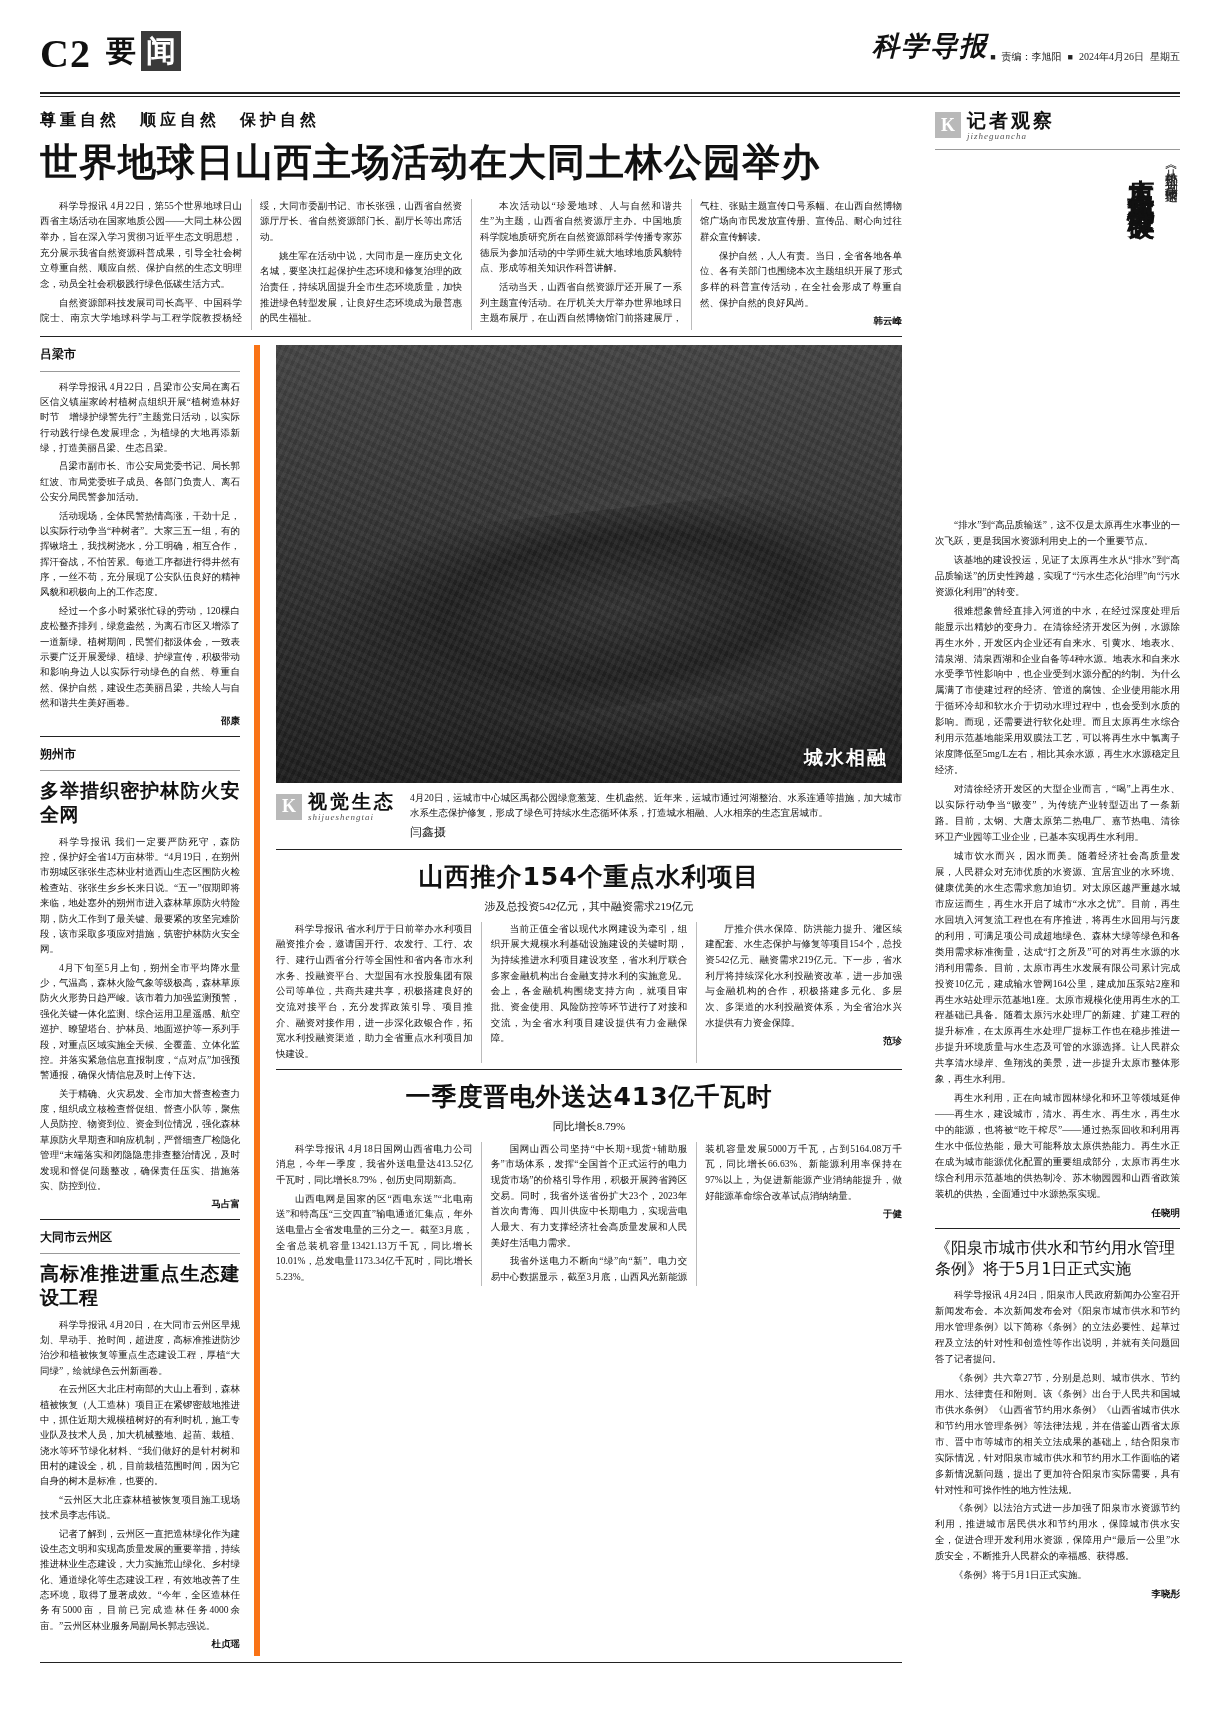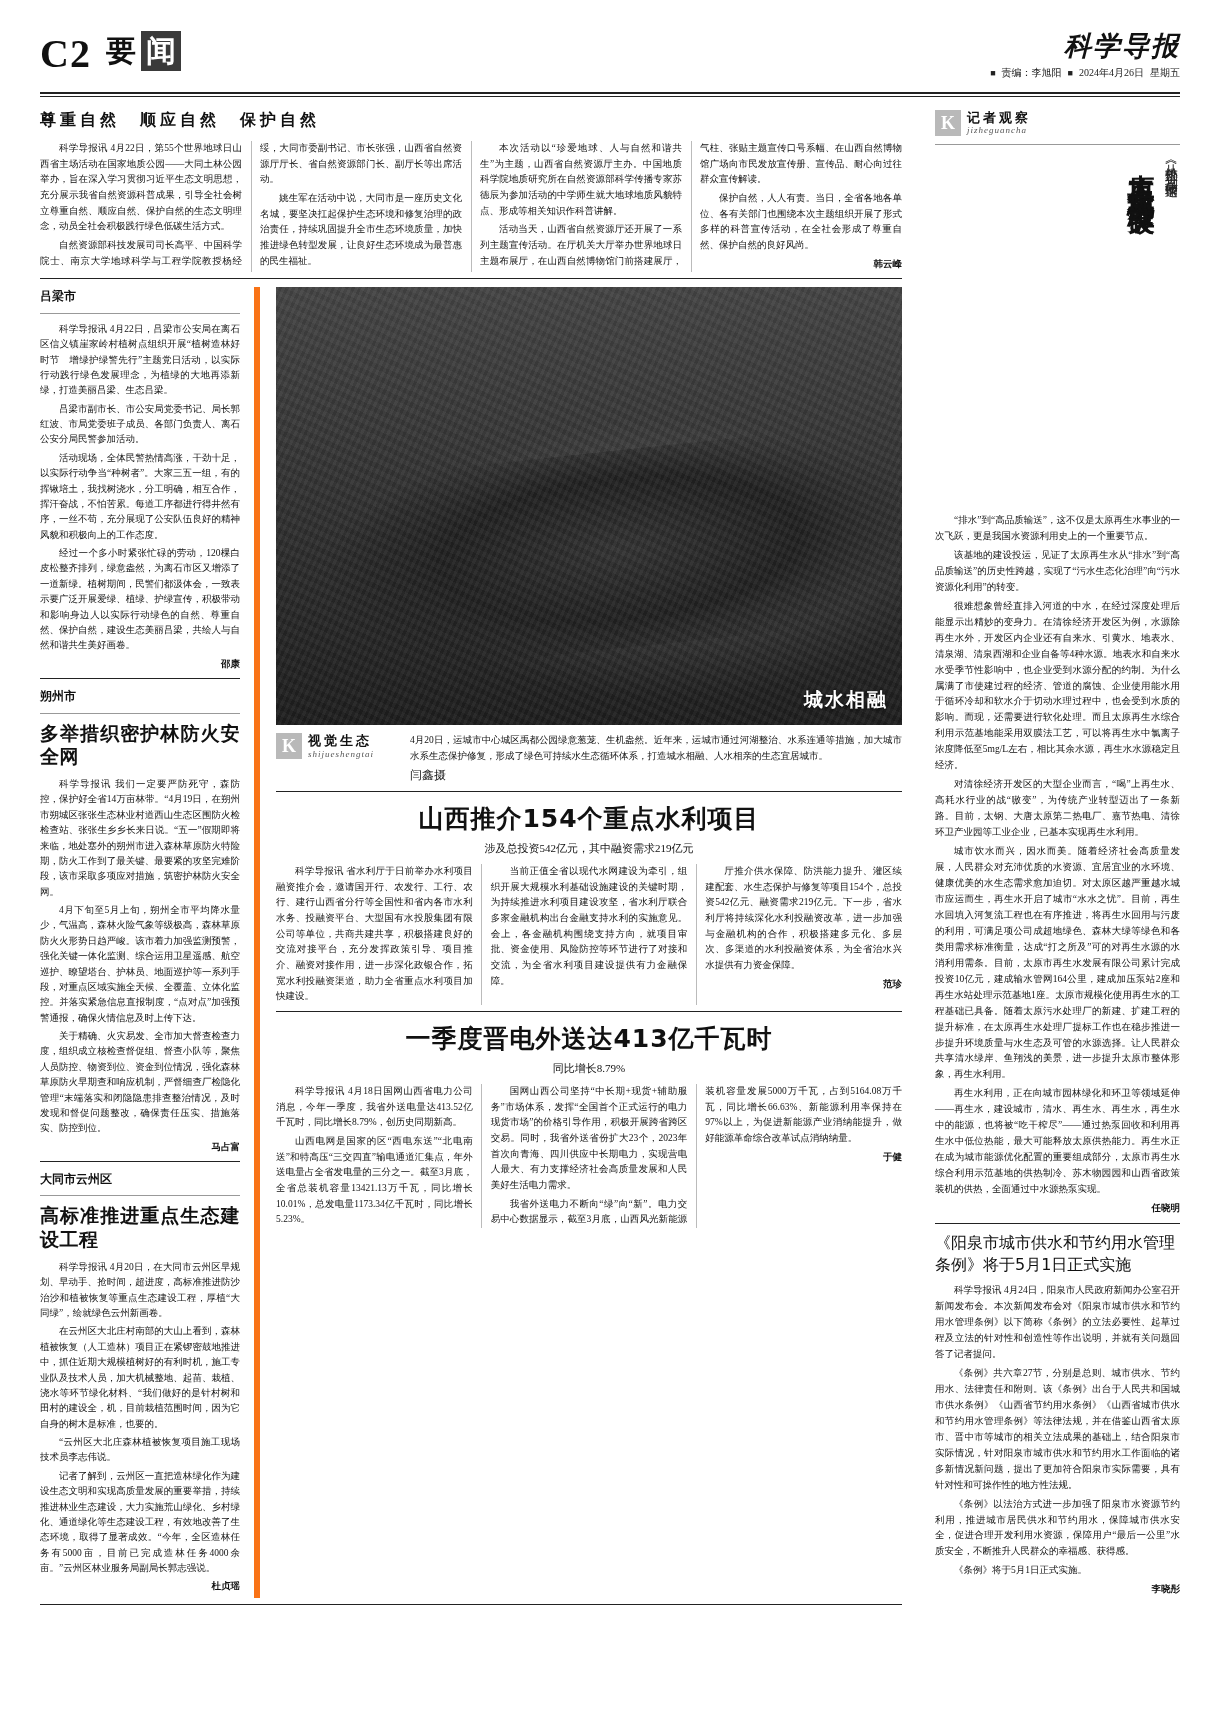--- a/index.html
+++ b/index.html
@@ -56,21 +56,21 @@
     font-size: 30px;
     font-weight: bold;
     width: 40px; height: 40px;
     display: flex; align-items: center; justify-content: center;
   }
   .yaowen .ch1 { color: #111; }
   .yaowen .ch2 { background: #3a3a3a; color: #fff; }
   .mast-right {
     text-align: right;
     display: flex;
-    flex-direction: column;
+    flex-direction: row;
     align-items: flex-end;
     gap: 2px;
   }
   .paper-name {
     font-family: "Liberation Serif", serif;
     font-size: 27px;
     font-weight: bold;
     letter-spacing: 2px;
     font-style: italic;
   }
@@ -208,21 +208,21 @@
     width: 26px; height: 26px;
     background: #b9b9b9;
     color: #fff;
     font-family: "Liberation Serif", serif;
     font-weight: bold;
     font-size: 18px;
     display: flex; align-items: center; justify-content: center;
   }
   .logo-cn {
     font-family: "DejaVu Sans", sans-serif;
-    font-size: 13px;
+    font-size: 19px;
     font-weight: bold;
     letter-spacing: 3px;
     line-height: 1.1;
   }
   .logo-py {
     font-family: "Liberation Serif", serif;
     font-size: 9px;
     color: #555;
     font-style: italic;
     letter-spacing: 1px;
@@ -324,20 +324,21 @@
   </div>
   <div class="mast-rule"></div>
   <div class="mast-rule2"></div>
 
   <div class="content">
 
     <div class="mainarea">
 
       <div>
         <div class="kicker">尊重自然　顺应自然　保护自然</div>
+        <div class="lead-head">世界地球日山西主场活动在大同土林公园举办</div>
         <div class="cols4">
           <p>科学导报讯 4月22日，第55个世界地球日山西省主场活动在国家地质公园——大同土林公园举办，旨在深入学习贯彻习近平生态文明思想，充分展示我省自然资源科普成果，引导全社会树立尊重自然、顺应自然、保护自然的生态文明理念，动员全社会积极践行绿色低碳生活方式。</p>
           <p>自然资源部科技发展司司长高平、中国科学院士、南京大学地球科学与工程学院教授杨经绥，大同市委副书记、市长张强，山西省自然资源厅厅长、省自然资源部门长、副厅长等出席活动。</p>
           <p>姚生军在活动中说，大同市是一座历史文化名城，要坚决扛起保护生态环境和修复治理的政治责任，持续巩固提升全市生态环境质量，加快推进绿色转型发展，让良好生态环境成为最普惠的民生福祉。</p>
           <p>本次活动以“珍爱地球、人与自然和谐共生”为主题，山西省自然资源厅主办。中国地质科学院地质研究所在自然资源部科学传播专家苏德辰为参加活动的中学师生就大地球地质风貌特点、形成等相关知识作科普讲解。</p>
           <p>活动当天，山西省自然资源厅还开展了一系列主题宣传活动。在厅机关大厅举办世界地球日主题布展厅，在山西自然博物馆门前搭建展厅，气柱、张贴主题宣传口号系幅、在山西自然博物馆广场向市民发放宣传册、宣传品、耐心向过往群众宣传解读。</p>
           <p>保护自然，人人有责。当日，全省各地各单位、各有关部门也围绕本次主题组织开展了形式多样的科普宣传活动，在全社会形成了尊重自然、保护自然的良好风尚。</p>
           <p class="byline nowrap">韩云峰</p>
         </div>
       </div>
@@ -450,21 +451,21 @@
 
       <div class="vert-head-wrap">
         <div class="vert-sub">从《排水》到《高品质输送》</div>
         <div class="vert-main">太原再生水实现历史性突破</div>
       </div>
 
       <div class="sb-body">
         <p>“排水”到“高品质输送”，这不仅是太原再生水事业的一次飞跃，更是我国水资源利用史上的一个重要节点。</p>
         <p>该基地的建设投运，见证了太原再生水从“排水”到“高品质输送”的历史性跨越，实现了“污水生态化治理”向“污水资源化利用”的转变。</p>
         <p>很难想象曾经直排入河道的中水，在经过深度处理后能显示出精妙的变身力。在清徐经济开发区为例，水源除再生水外，开发区内企业还有自来水、引黄水、地表水、清泉湖、清泉西湖和企业自备等4种水源。地表水和自来水水受季节性影响中，也企业受到水源分配的约制。为什么属满了市使建过程的经济、管道的腐蚀、企业使用能水用于循环冷却和软水介于切动水理过程中，也会受到水质的影响。而现，还需要进行软化处理。而且太原再生水综合利用示范基地能采用双膜法工艺，可以将再生水中氯离子浓度降低至5mg/L左右，相比其余水源，再生水水源稳定且经济。</p>
-        <p>对清徐经济开发区的大型企业而言，“喝”上再生水、高耗水行业的战“嗷变”，为传统产业转型迈出了一条新路。目前，太钢、大唐太原第二热电厂、嘉节热电、清徐环卫产业园等工业企业，已基本实现再生水利用。</p>
+        <p>对清徐经济开发区的大型企业而言，“喝”上再生水、以实际行动争当“嗷变”，为传统产业转型迈出了一条新路。目前，太钢、大唐太原第二热电厂、嘉节热电、清徐环卫产业园等工业企业，已基本实现再生水利用。</p>
         <p>城市饮水而兴，因水而美。随着经济社会高质量发展，人民群众对充沛优质的水资源、宜居宜业的水环境、健康优美的水生态需求愈加迫切。对太原区越严重越水城市应运而生，再生水开启了城市“水水之忧”。目前，再生水回填入河复流工程也在有序推进，将再生水回用与污废的利用，可满足项公司成超地绿色、森林大绿等绿色和各类用需求标准衡量，达成“打之所及”可的对再生水源的水消利用需条。目前，太原市再生水发展有限公司累计完成投资10亿元，建成输水管网164公里，建成加压泵站2座和再生水站处理示范基地1座。太原市规模化使用再生水的工程基础已具备。随着太原污水处理厂的新建、扩建工程的提升标准，在太原再生水处理厂提标工作也在稳步推进一步提升环境质量与水生态及可管的水源选择。让人民群众共享清水绿岸、鱼翔浅的美景，进一步提升太原市整体形象，再生水利用。</p>
         <p>再生水利用，正在向城市园林绿化和环卫等领域延伸——再生水，建设城市，清水、再生水、再生水，再生水中的能源，也将被“吃干榨尽”——通过热泵回收和利用再生水中低位热能，最大可能释放太原供热能力。再生水正在成为城市能源优化配置的重要组成部分，太原市再生水综合利用示范基地的供热制冷、苏木物园园和山西省政策装机的供热，全面通过中水源热泵实现。</p>
         <p class="byline nowrap">任晓明</p>
       </div>
 
       <div class="hr-dark"></div>
 
       <div>
         <div class="sb-head2">《阳泉市城市供水和节约用水管理条例》将于5月1日正式实施</div>
         <div class="sb-body">

